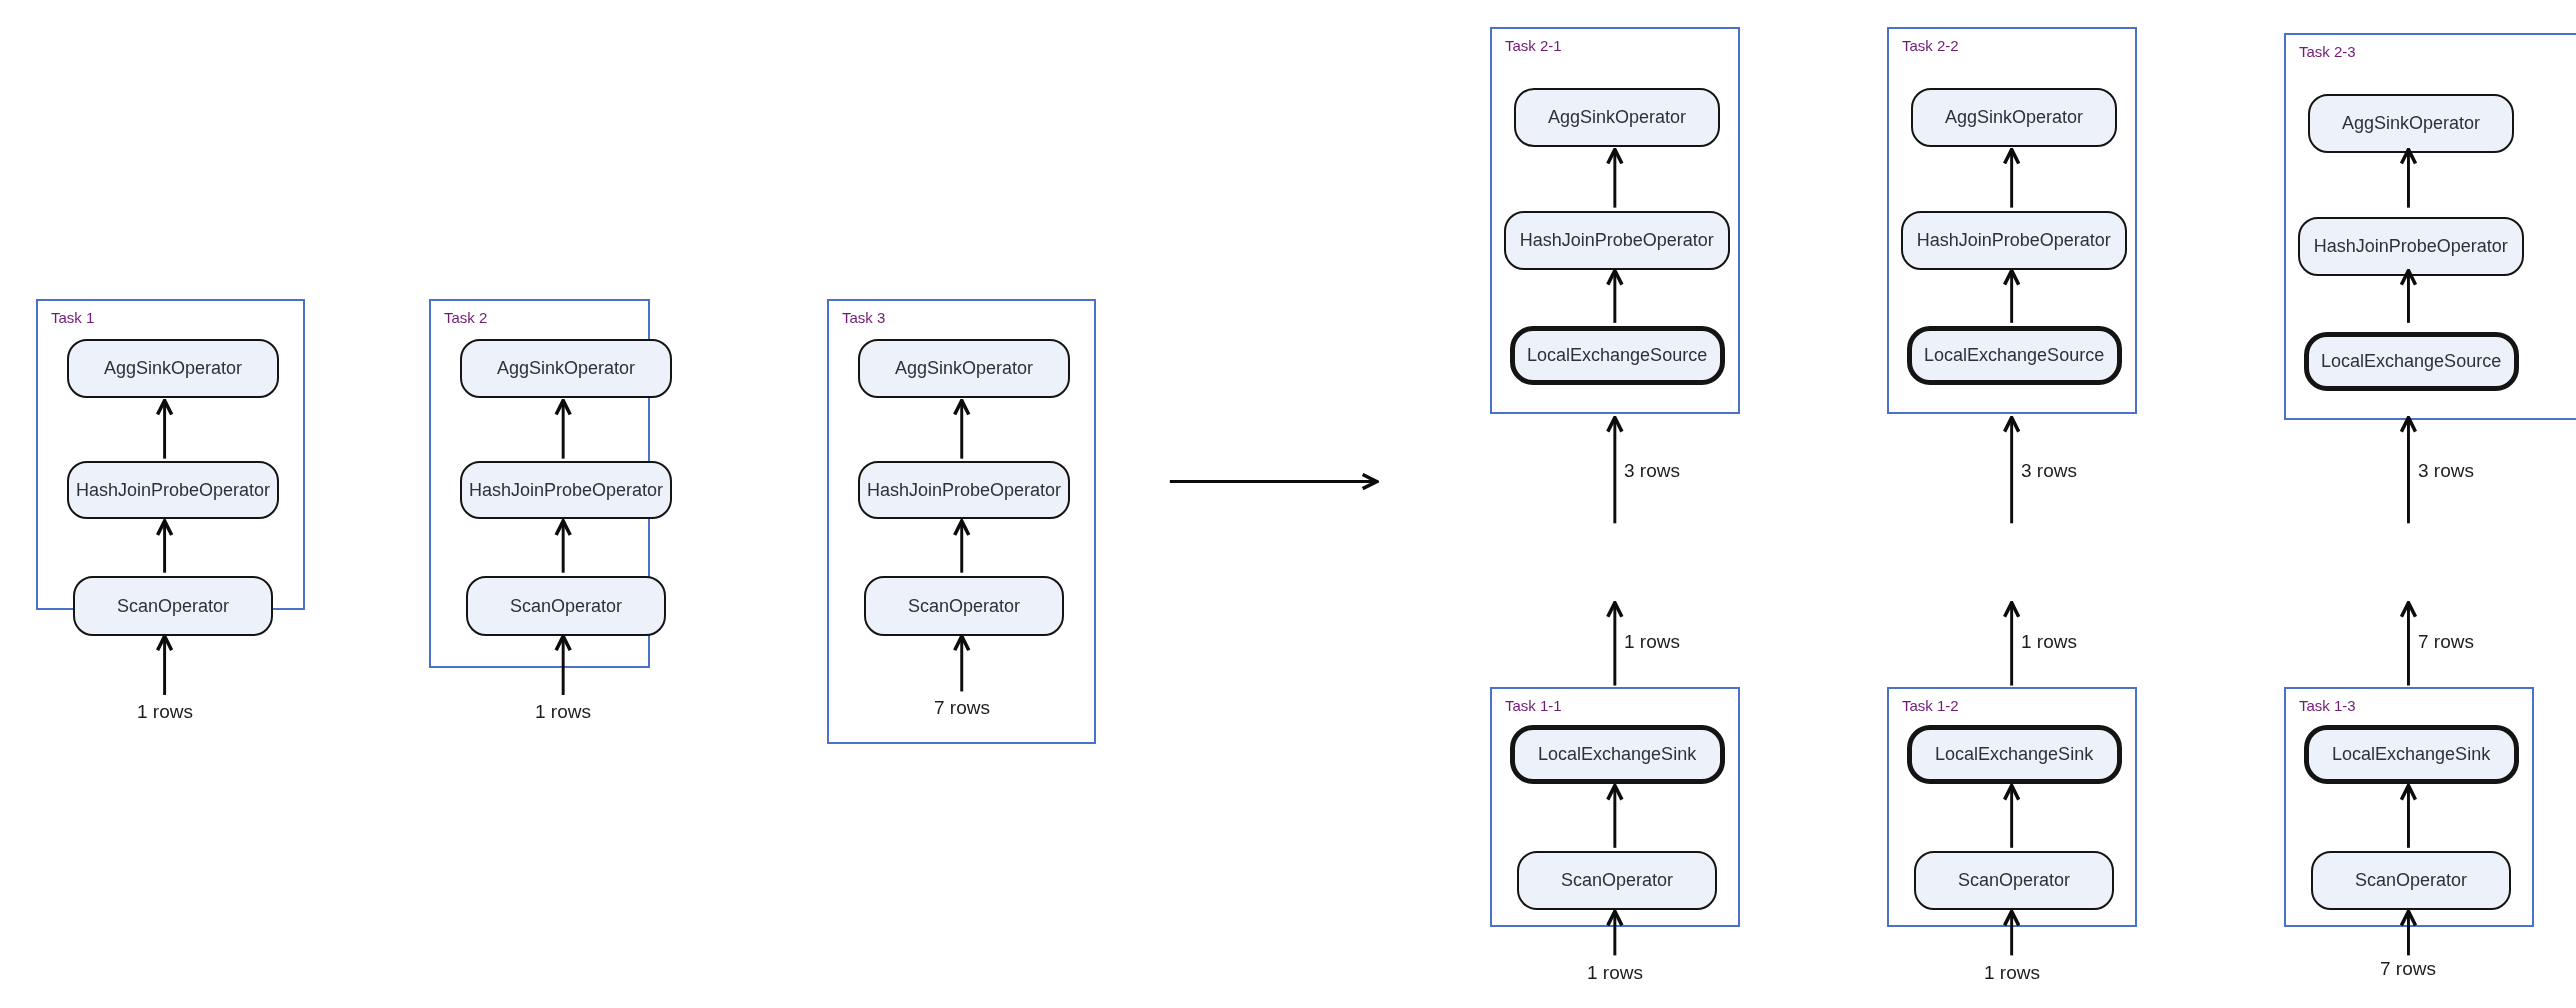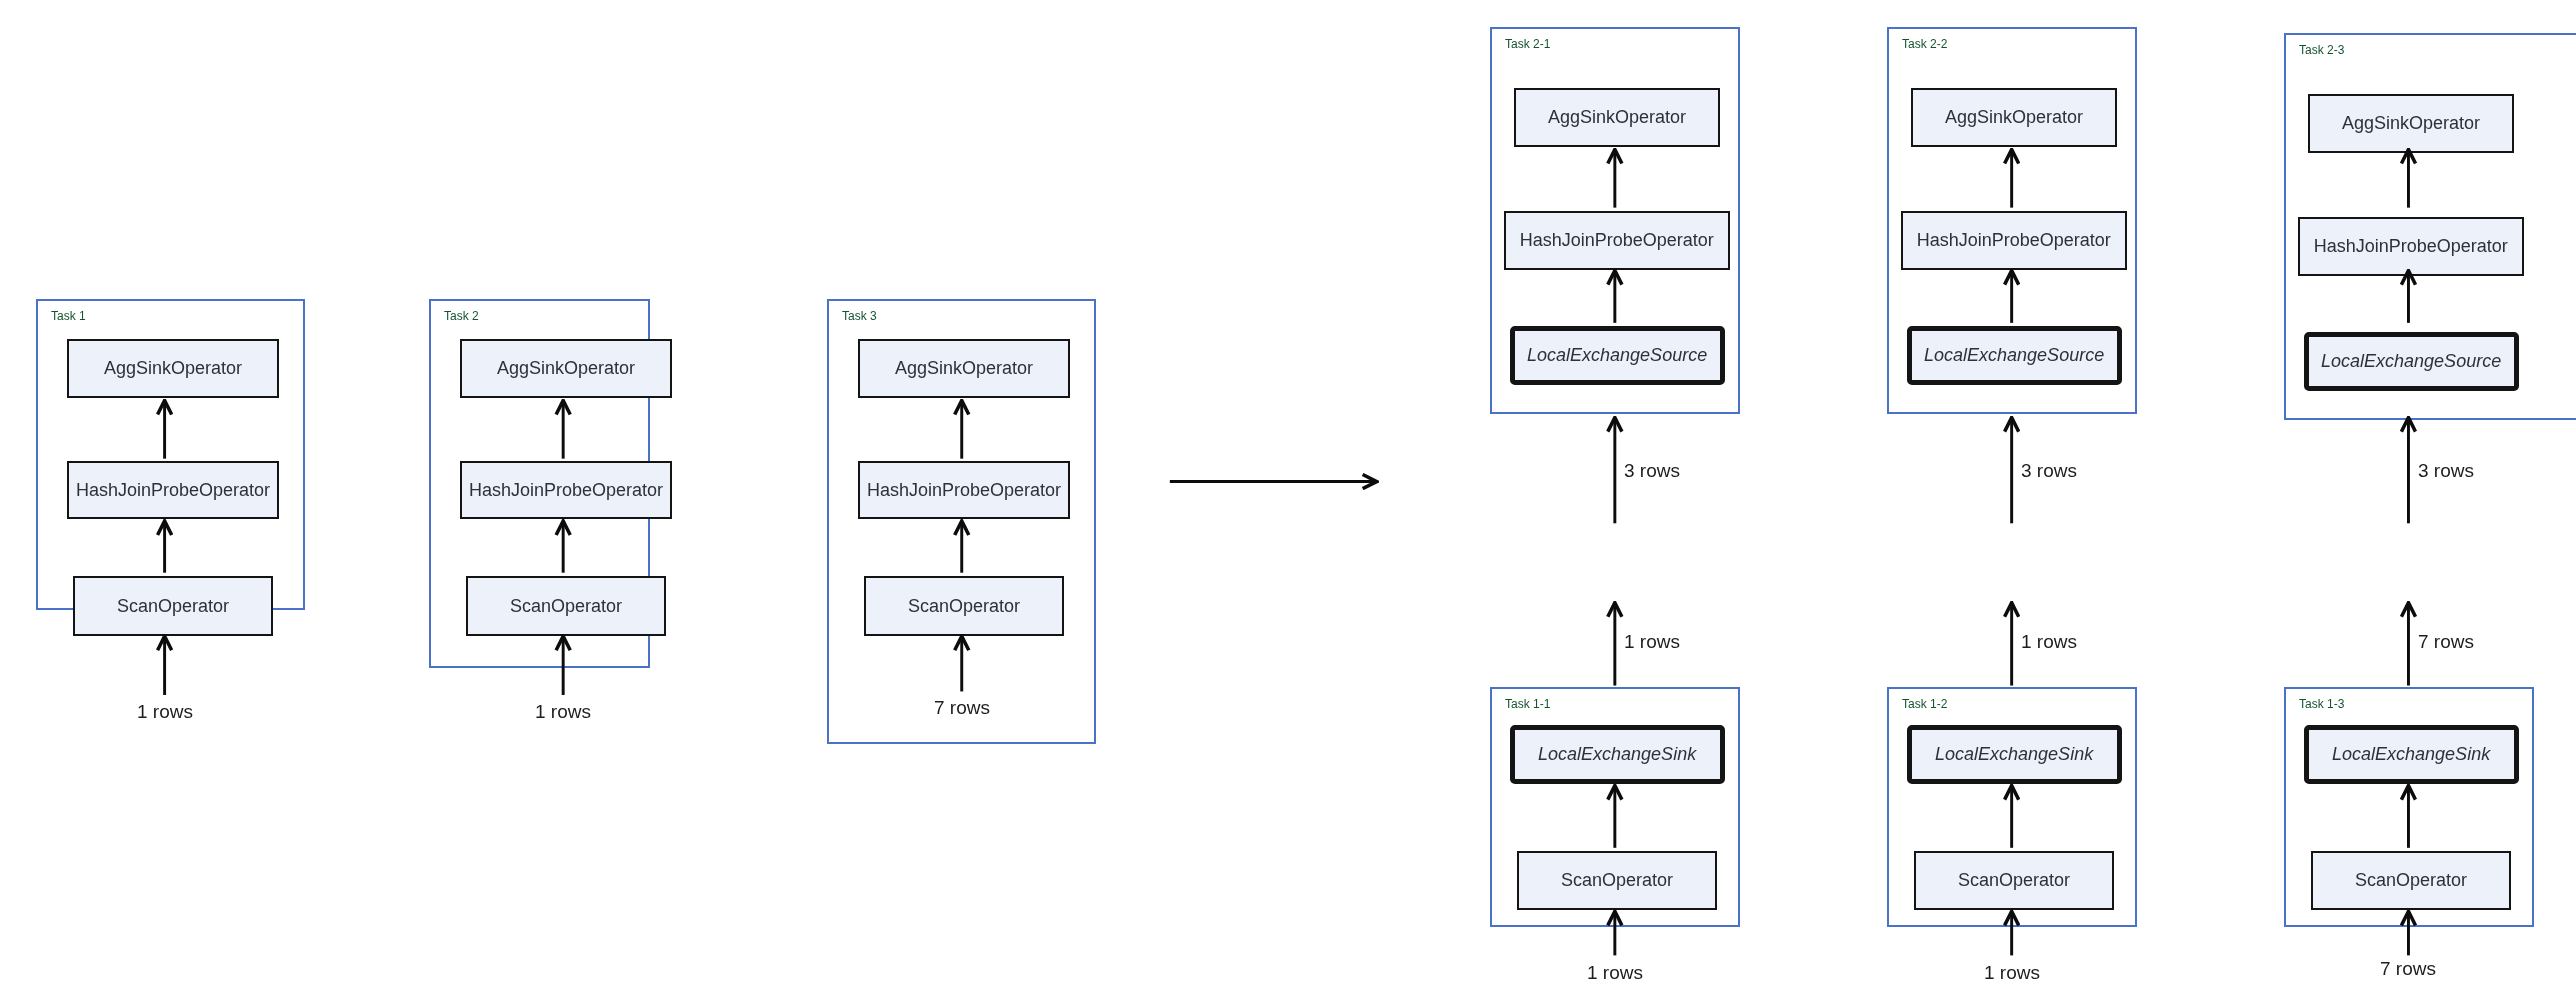--- a/index.html
+++ b/index.html
@@ -14,29 +14,29 @@
   .canvas{
     position:relative;width:2576px;height:1009px;background:var(--background);
     font-family:"Liberation Sans","DejaVu Sans",sans-serif;color:var(--text);
     overflow:hidden;
   }
   .task{
     position:absolute;border:2.4px solid var(--task-border);background:#ffffff;
     box-sizing:border-box;
   }
   .task-title{
-    position:absolute;left:13px;top:8.2px;font-size:12px;color:#14532d;
+    position:absolute;left:13px;top:8.2px;font-size:15px;color:#701a75;
     white-space:nowrap;
   }
   .node{
     position:absolute;background:var(--node-fill);border:2.9px solid var(--node-border);
-    border-radius:0;box-sizing:border-box;display:flex;align-items:center;justify-content:center;
+    border-radius:20px;box-sizing:border-box;display:flex;align-items:center;justify-content:center;
     font-size:18px;color:var(--text);white-space:nowrap;
   }
-  .node.bold{border-width:5.9px;border-radius:5px;font-style:italic;}
+  .node.bold{border-width:5.9px;border-radius:23px;}
   .pool{
     position:absolute;left:1473px;top:524px;width:1095px;height:75px;
     background:var(--pool-fill);border:2.9px solid #111;border-radius:587px;
     box-sizing:border-box;display:flex;align-items:center;justify-content:center;
     font-size:18px;color:#232323;
   }
   .edge-label{
     position:absolute;font-size:19px;color:#1d1d1d;white-space:nowrap;z-index:4;
   }
   .edge-label.centered{transform:translateX(-50%);}

